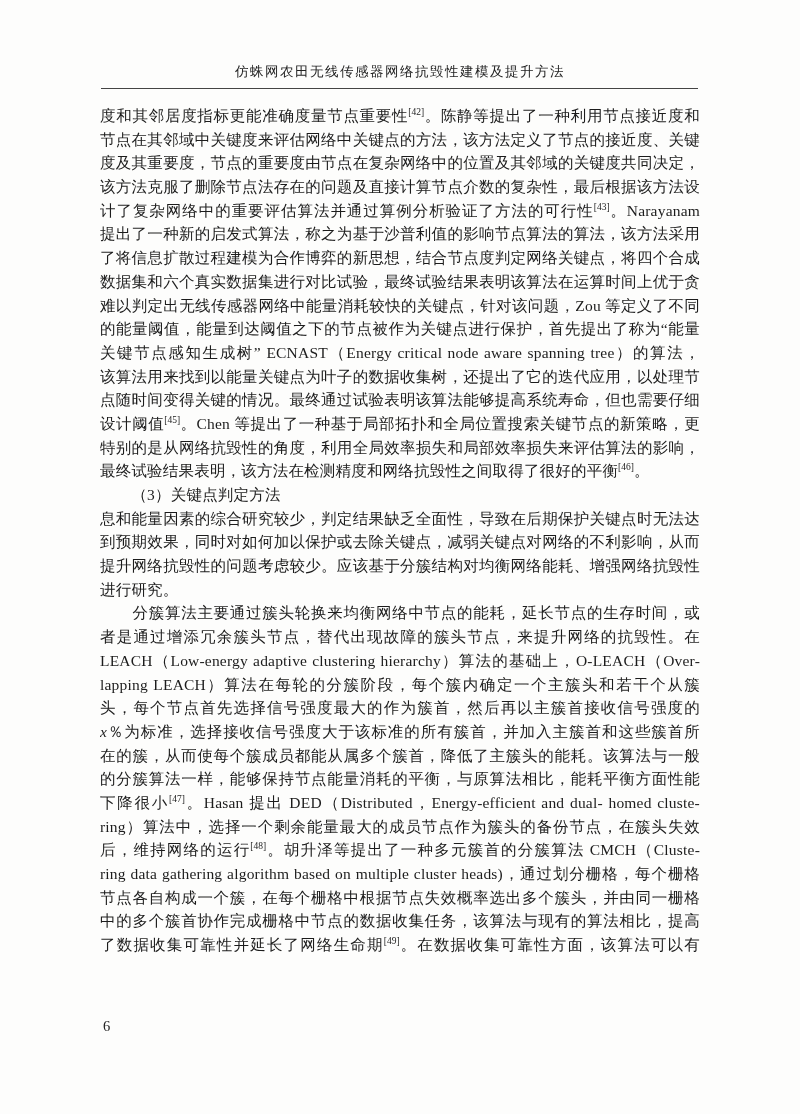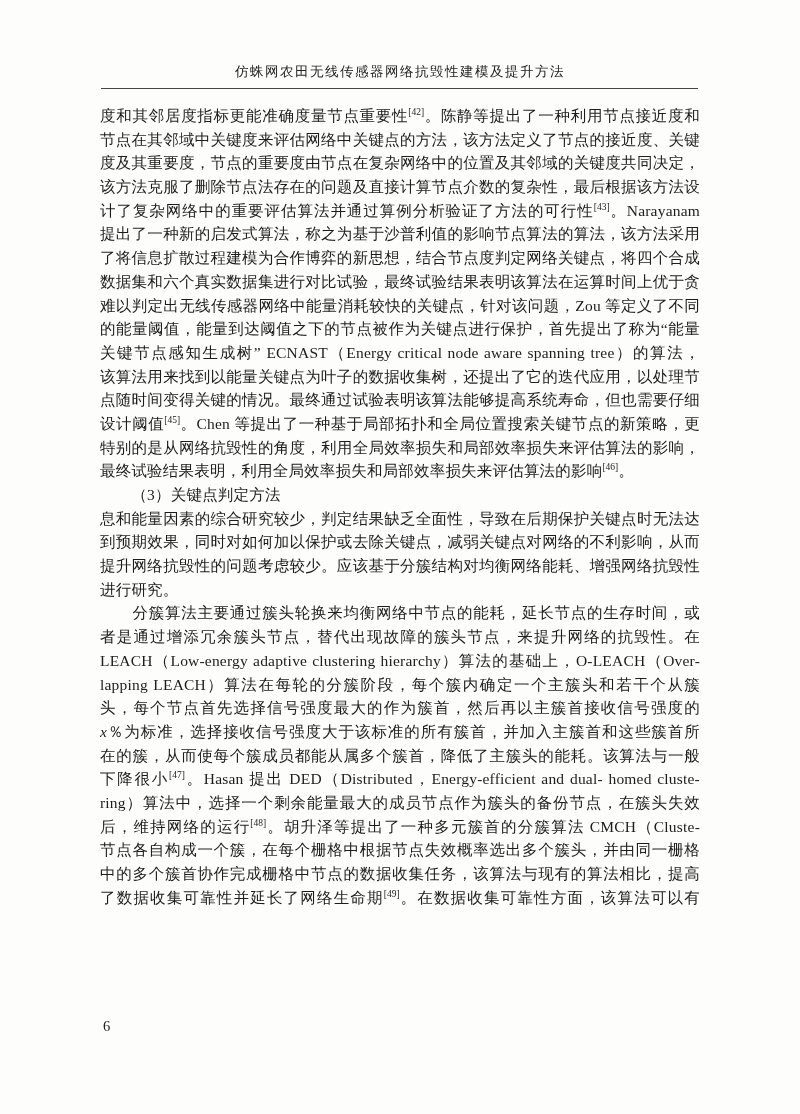--- a/index.html
+++ b/index.html
@@ -84,34 +84,36 @@
       <div class="line"><span>提出了一种新的启发式算法，称之为基于沙普利值的影响节点算法的算法，该方法采用</span></div>
       <div class="line"><span>了将信息扩散过程建模为合作博弈的新思想，结合节点度判定网络关键点，将四个合成</span></div>
       <div class="line"><span>数据集和六个真实数据集进行对比试验，最终试验结果表明该算法在运算时间上优于贪</span></div>
       <div class="line"><span>难以判定出无线传感器网络中能量消耗较快的关键点，针对该问题，Zou 等定义了不同</span></div>
       <div class="line"><span>的能量阈值，能量到达阈值之下的节点被作为关键点进行保护，首先提出了称为“能量</span></div>
       <div class="line"><span>关键节点感知生成树” ECNAST（Energy critical node aware spanning tree）的算法，</span></div>
       <div class="line"><span>该算法用来找到以能量关键点为叶子的数据收集树，还提出了它的迭代应用，以处理节</span></div>
       <div class="line"><span>点随时间变得关键的情况。最终通过试验表明该算法能够提高系统寿命，但也需要仔细</span></div>
       <div class="line"><span>设计阈值</span><span class="sup">[45]</span><span>。Chen 等提出了一种基于局部拓扑和全局位置搜索关键节点的新策略，更</span></div>
       <div class="line"><span>特别的是从网络抗毁性的角度，利用全局效率损失和局部效率损失来评估算法的影响，</span></div>
-      <div class="line last"><span>最终试验结果表明，利用全局效率损失和局部效率损失来评估算法的影响</span><span class="sup">[46]</span><span>。</span></div>
+      <div class="line last"><span>最终试验结果表明，该方法在检测精度和网络抗毁性之间取得了很好的平衡</span><span class="sup">[46]</span><span>。</span></div>
       <div class="line last"><span>　　（3）关键点判定方法</span></div>
       <div class="line"><span>息和能量因素的综合研究较少，判定结果缺乏全面性，导致在后期保护关键点时无法达</span></div>
       <div class="line"><span>到预期效果，同时对如何加以保护或去除关键点，减弱关键点对网络的不利影响，从而</span></div>
       <div class="line"><span>提升网络抗毁性的问题考虑较少。应该基于分簇结构对均衡网络能耗、增强网络抗毁性</span></div>
       <div class="line last"><span>进行研究。</span></div>
       <div class="line"><span>　　分簇算法主要通过簇头轮换来均衡网络中节点的能耗，延长节点的生存时间，或</span></div>
       <div class="line"><span>者是通过增添冗余簇头节点，替代出现故障的簇头节点，来提升网络的抗毁性。在</span></div>
       <div class="line"><span>LEACH（Low-energy adaptive clustering hierarchy）算法的基础上，O-LEACH（Over-</span></div>
       <div class="line"><span>lapping LEACH）算法在每轮的分簇阶段，每个簇内确定一个主簇头和若干个从簇</span></div>
       <div class="line"><span>头，每个节点首先选择信号强度最大的作为簇首，然后再以主簇首接收信号强度的</span></div>
       <div class="line"><span class="i">x</span><span>％为标准，选择接收信号强度大于该标准的所有簇首，并加入主簇首和这些簇首所</span></div>
       <div class="line"><span>在的簇，从而使每个簇成员都能从属多个簇首，降低了主簇头的能耗。该算法与一般</span></div>
+      <div class="line"><span>的分簇算法一样，能够保持节点能量消耗的平衡，与原算法相比，能耗平衡方面性能</span></div>
       <div class="line"><span>下降很小</span><span class="sup">[47]</span><span>。Hasan 提出 DED（Distributed，Energy-efficient and dual- homed cluste-</span></div>
       <div class="line"><span>ring）算法中，选择一个剩余能量最大的成员节点作为簇头的备份节点，在簇头失效</span></div>
       <div class="line"><span>后，维持网络的运行</span><span class="sup">[48]</span><span>。胡升泽等提出了一种多元簇首的分簇算法 CMCH（Cluste-</span></div>
+      <div class="line"><span>ring data gathering algorithm based on multiple cluster heads)，通过划分栅格，每个栅格</span></div>
       <div class="line"><span>节点各自构成一个簇，在每个栅格中根据节点失效概率选出多个簇头，并由同一栅格</span></div>
       <div class="line"><span>中的多个簇首协作完成栅格中节点的数据收集任务，该算法与现有的算法相比，提高</span></div>
       <div class="line"><span>了数据收集可靠性并延长了网络生命期</span><span class="sup">[49]</span><span>。在数据收集可靠性方面，该算法可以有</span></div>
     </div>
   <div class="page-number">6</div>
 </div>
 
 </body></html>

